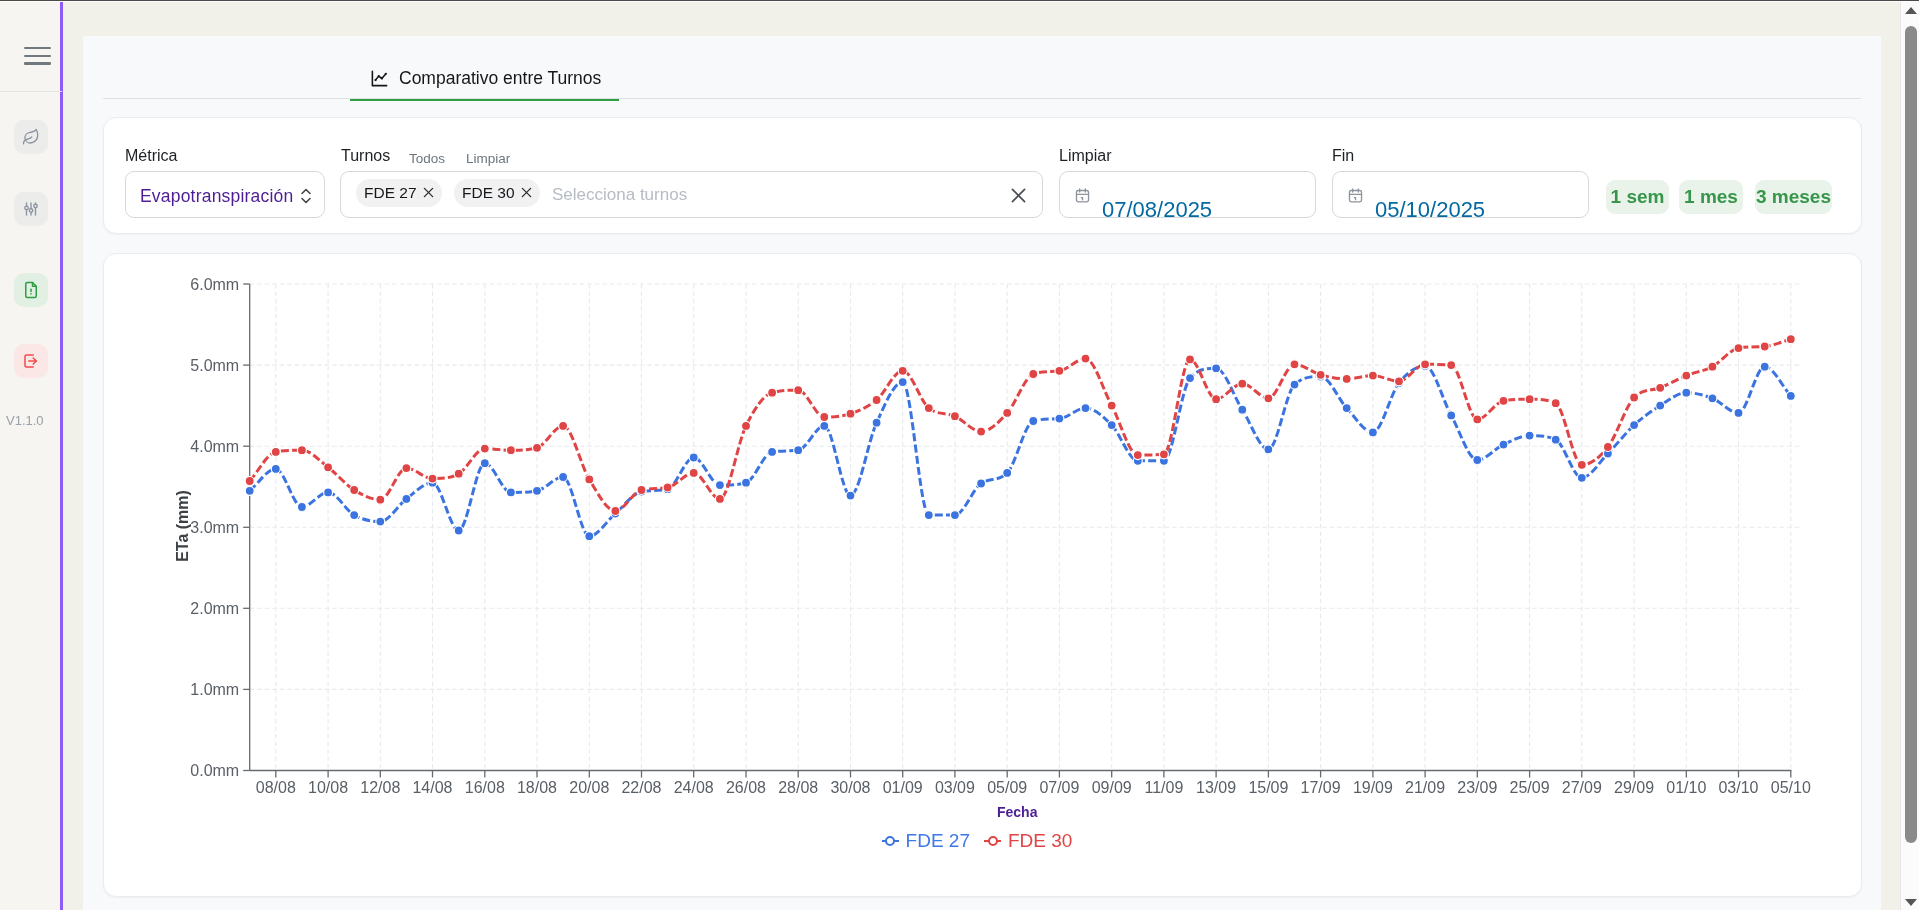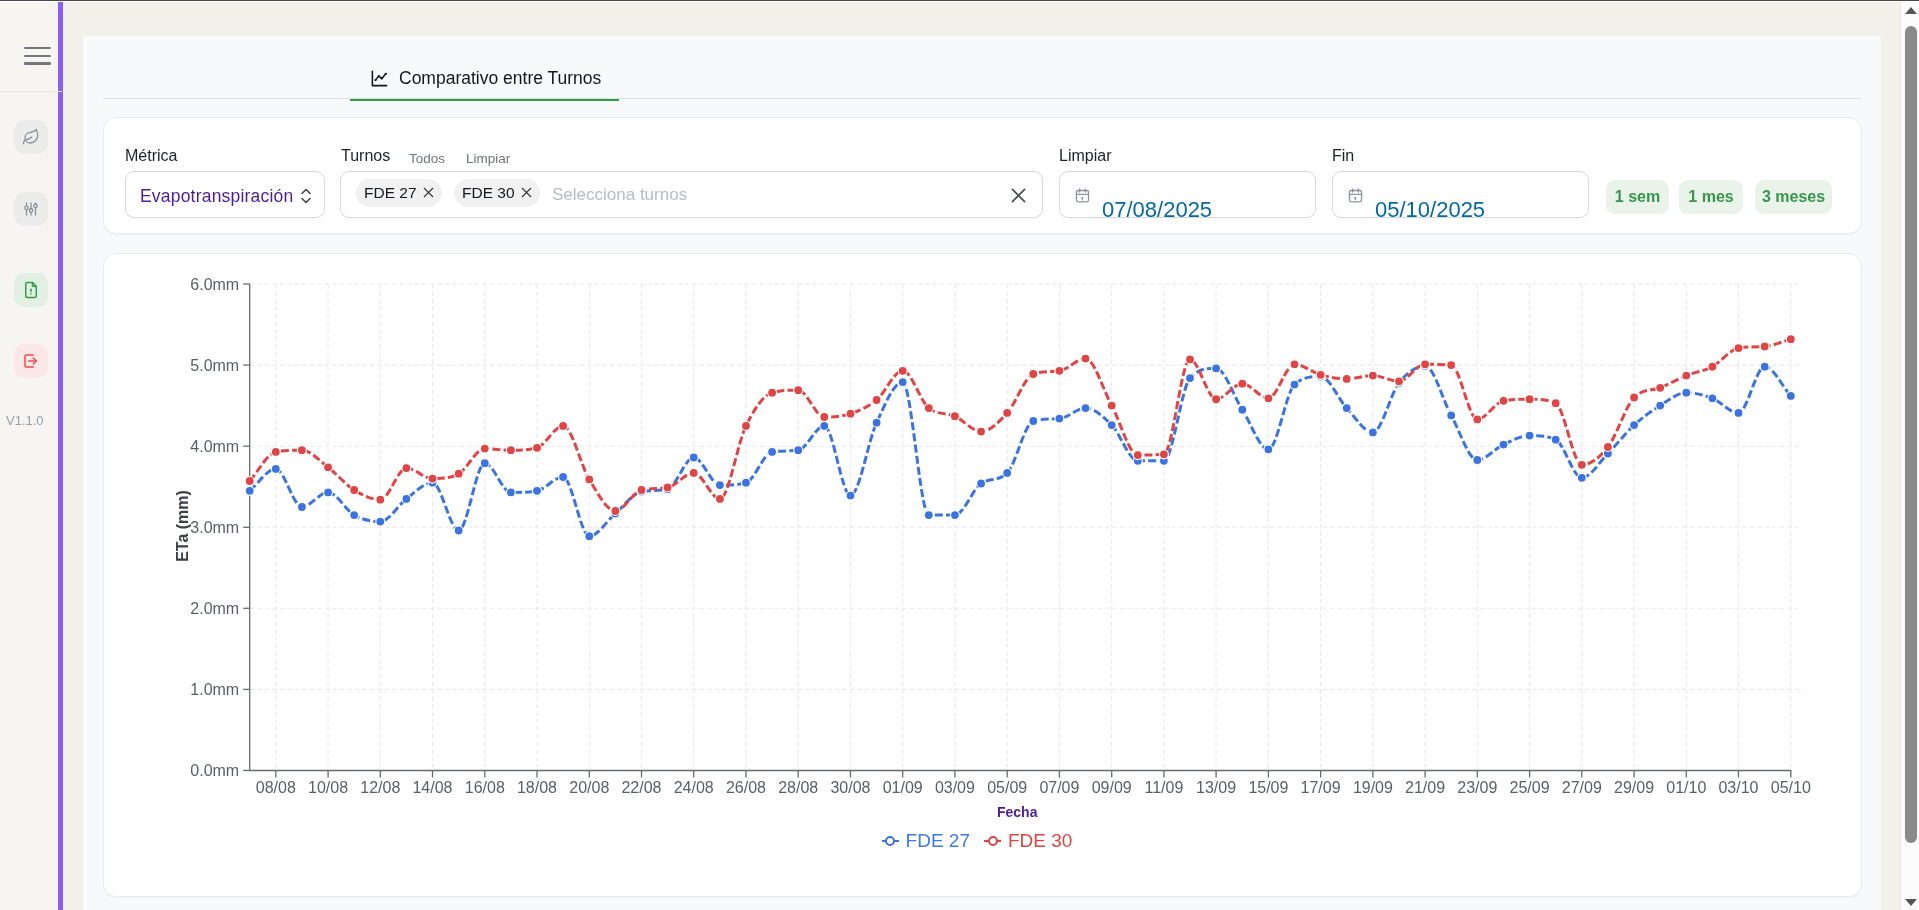--- a/index.html
+++ b/index.html
@@ -1,19 +1,19 @@
 <!DOCTYPE html>
 <html lang="es"><head>
 <meta charset="utf-8">
 <title>Comparativo entre Turnos</title>
 <style>
 *{margin:0;padding:0;box-sizing:border-box}
 html,body{width:1919px;height:910px;overflow:hidden;font-family:"Liberation Sans",sans-serif;background:#f1f0e9}
 .topbar{position:absolute;left:0;top:0;width:1919px;height:2px;background:#4a4a4a;border-bottom:1.2px solid #fdfdfb;z-index:5}
-.sidebar{position:absolute;left:0;top:2px;width:63px;height:908px;background:#f6f5f1;border-right:5px solid #8b5cf6}
+.sidebar{position:absolute;left:0;top:2px;width:63px;height:908px;background:#f6f5f1;border-right:3px solid #8b5cf6}
 .burger{position:absolute;left:24px;top:45px;width:27px}
 .burger div{height:2.4px;background:#71787e;margin-bottom:5.2px;border-radius:1px}
 .sbsep{position:absolute;left:0;top:89px;width:62px;height:1px;background:#e4e3de}
 .icbox{position:absolute;left:14px;width:34px;height:34px;border-radius:10px;display:flex;align-items:center;justify-content:center}
 .icgray{background:#ececea}
 .version{position:absolute;left:6px;top:411px;font-size:13px;color:#9aa0a7}
 .main{position:absolute;left:83px;top:36px;width:1798px;height:874px;background:#f8f9fa}
 .tabs{position:absolute;left:0px;top:21px;width:1758px;height:42px;border-bottom:1px solid #dee2e6;margin-left:20px;margin-right:20px}
 .tab{position:absolute;top:0;height:42px;display:flex;align-items:center;gap:10px;font-size:17.5px;color:#15181b}
 .tab1{left:22px}
@@ -25,21 +25,21 @@
 .ctl{position:absolute;top:52.5px;height:47.5px;background:#fff;border:1px solid #d6d9dc;border-radius:9px}
 .sel{left:21px;width:200px}
 .seltext{position:absolute;left:14px;top:14px;font-size:17.5px;color:#4c1d95;width:172px;overflow:hidden;white-space:nowrap;letter-spacing:0.2px}
 .turnos{left:236px;width:703px}
 .chip{position:absolute;top:7px;height:28px;background:#f1f1f2;border-radius:14px;display:flex;align-items:center;font-size:15.5px;color:#15181b;padding:0 8px;gap:6px}
 .ph{position:absolute;left:211px;top:13.5px;font-size:17px;color:#b6bcc4}
 .clearx{position:absolute;right:15px;top:15px}
 .datein{width:257px}
 .datetext{position:absolute;left:42px;top:25px;font-size:22px;color:#0369a1}
 .calic{position:absolute;left:14px;top:15px}
-.gbtn{position:absolute;top:62px;height:34px;background:#e9f3ea;color:#37964b;font-size:16px;font-weight:bold;border-radius:9px;display:flex;align-items:center;justify-content:center}
+.gbtn{position:absolute;top:62px;height:34px;background:#e9f3ea;color:#37964b;font-size:19px;font-weight:bold;border-radius:9px;display:flex;align-items:center;justify-content:center}
 .ccard{position:absolute;left:20px;top:217px;width:1759px;height:644px;background:#fff;border:1px solid #ececec;border-radius:13px;box-shadow:0 1px 2px rgba(0,0,0,.04)}
 .scroll{position:absolute;left:1900px;top:2px;width:19px;height:908px;background:#fbfbfb;border-left:1px solid #e7e7e4}
 .sthumb{position:absolute;left:4px;top:24px;width:11.5px;height:817px;background:#8a8a8a;border-radius:6px}
 .sarr{position:absolute;left:3.5px;width:0;height:0;border-left:6.3px solid transparent;border-right:6.3px solid transparent}
 .yaxlab{position:absolute;left:43px;top:263px;font-size:16px;font-weight:bold;color:#3c4146;transform:rotate(-90deg);transform-origin:center}
 .xaxlab{position:absolute;left:893px;top:550px;font-size:14px;font-weight:bold;color:#4c1d95}
 .legend{position:absolute;left:0;top:576px;width:1759px;display:flex;justify-content:center;gap:14px;font-size:19px;padding-right:13px}
 .litem{display:flex;align-items:center;gap:7px}
 .lmark{position:relative;width:17px;height:9px}
 .lmark .bar{position:absolute;left:0;top:3.2px;width:17px;height:2.6px}

